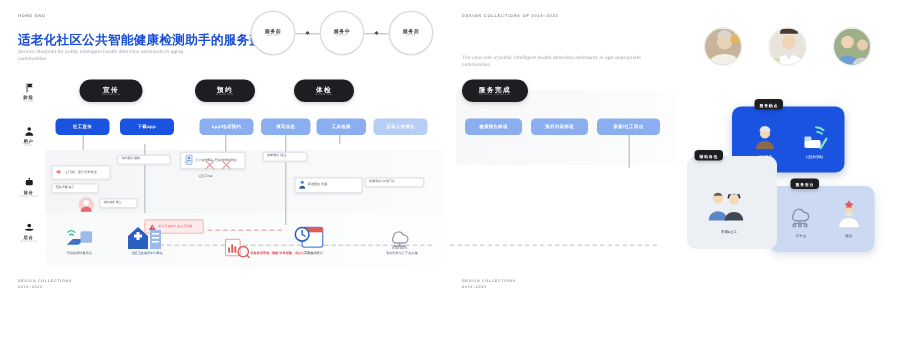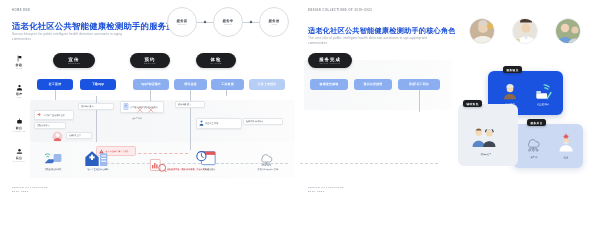--- a/index.html
+++ b/index.html
@@ -379,21 +379,20 @@
       <span class="txt">健康档案 建立</span>
     </div>
 
     <div class="footer" style="left:12px; top:186px; white-space:pre-line;">DESIGN COLLECTIONS
 2019–2023</div>
   </div>
 
   <div class="panel2">
     <div class="kicker" style="left:8px; top:9px; position:absolute;">DESIGN COLLECTIONS OF 2019–2023</div>
 
-    <div class="bigtitle" style="left:8px; top:26px; position:absolute; font-size:7.2px;">适老化社区公共智能健康检测助手的核心角色</div>
 
     <div class="subtitle" style="left:8px; top:36px; position:absolute; max-width:128px;">The core role of public intelligent health detection assistants in age-appropriate communities</div>
 
     <div class="band" style="left:4px; top:60px; width:148px; height:50px; opacity:.6;"></div>
 
     <div class="pill" style="left:8px; top:53px; width:44px; height:15px;">
       <span class="cn">服务完成</span>
       <span class="en">service complete</span>
     </div>
 

